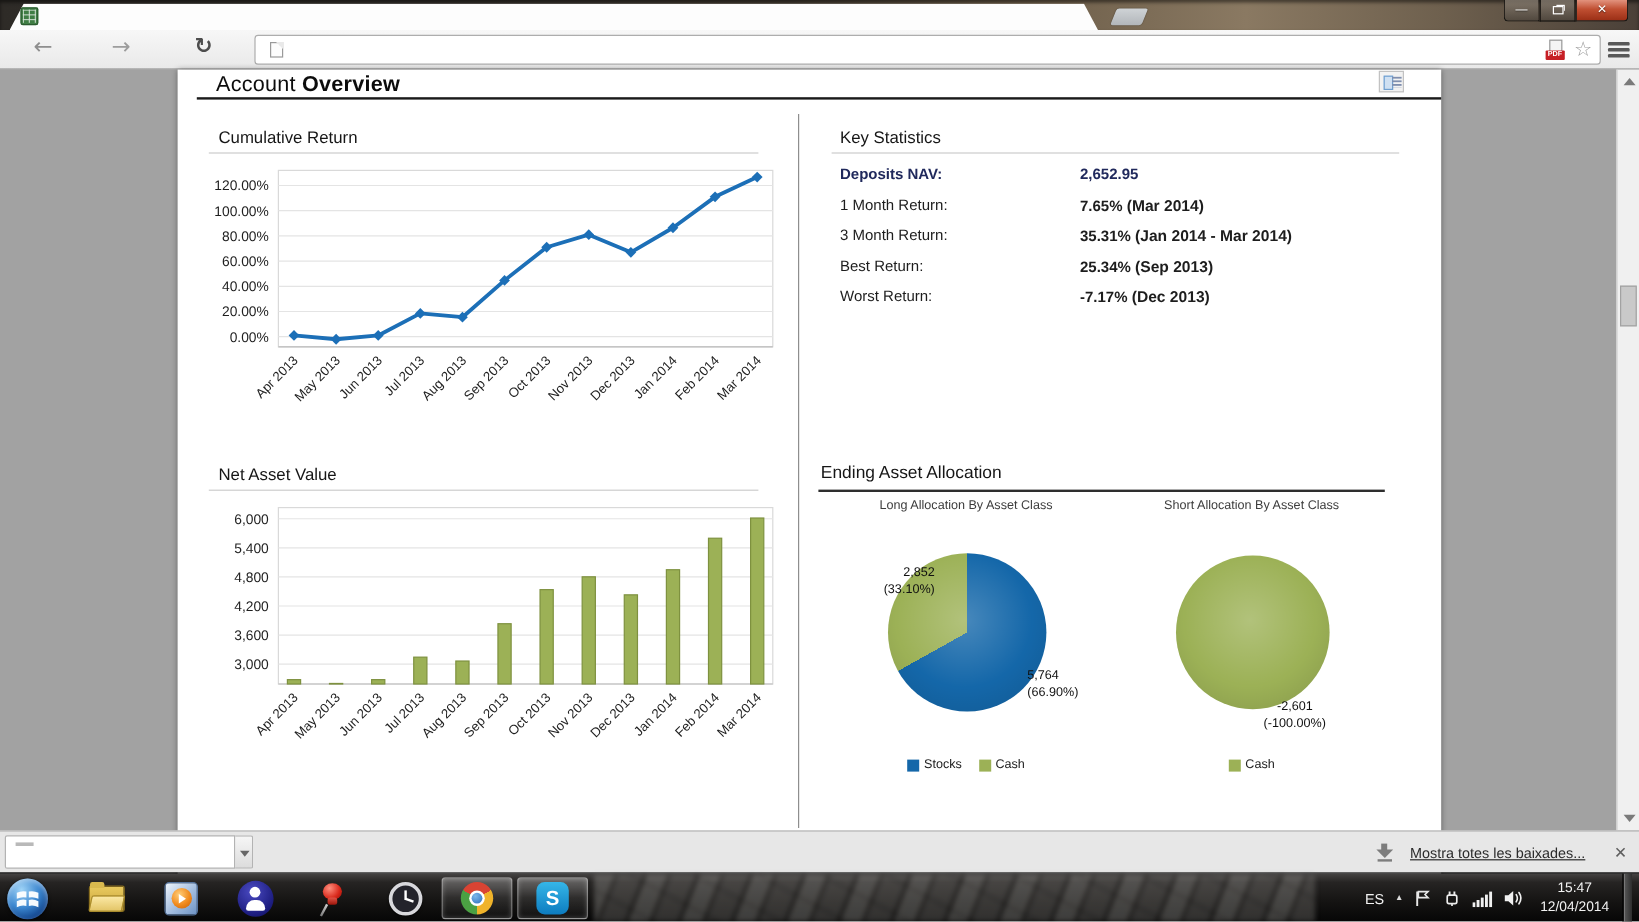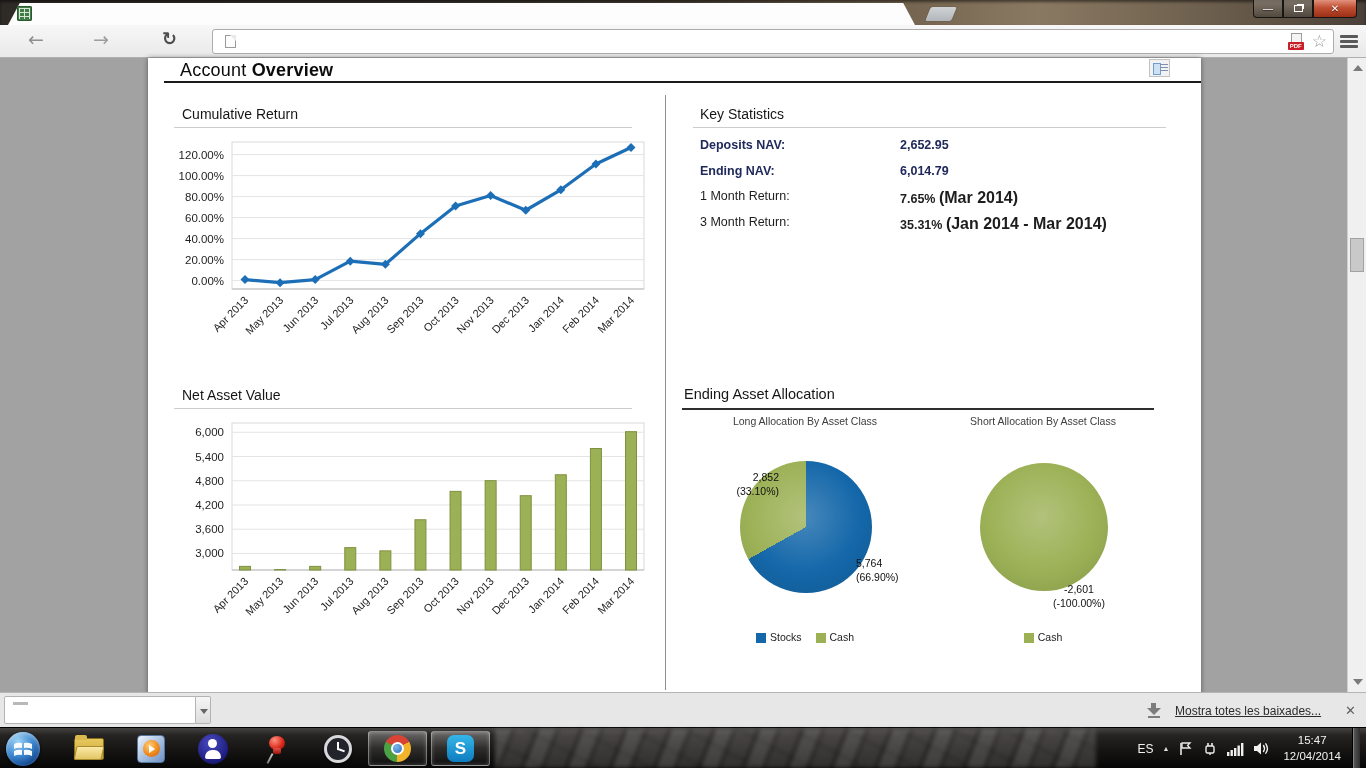--- a/index.html
+++ b/index.html
@@ -60,21 +60,21 @@
 
   .sec-title { position:absolute; font-size:14px; color:#161616; }
   .sec-rule { position:absolute; height:1px; background:#cccccc; }
   .chart-svg { position:absolute; }
 
   
   #ks-rows { position:absolute; left:552px; top:76px; width:470px; }
   .ks-row { position:relative; height:25.5px; font-size:12.5px; color:#1d1d1d; }
   .ks-label { position:absolute; left:0; top:4px; }
   .ks-val { position:absolute; left:200px; top:4px; font-weight:bold; }
-  .ks-note { font-size:16px; font-weight:bold; }
+  .ks-note { font-size:13px; font-weight:bold; }
   .ks-row.em .ks-label, .ks-row.em .ks-val { color:#20295c; font-weight:bold; }
 
   #col-divider { position:absolute; left:517px; top:37px; width:1px; height:595px; background:#8e8e8e; }
   #ending-rule { position:absolute; left:534px; top:350px; width:472px; height:2px; background:#2e2e2e; }
 
   .pie-sub { position:absolute; width:224px; text-align:center; font-size:10.5px; color:#3d3d3d; }
   .pie { position:absolute; border-radius:50%; }
   .pie:after { content:""; position:absolute; inset:0; border-radius:50%;
     background:radial-gradient(circle at 48% 42%, rgba(255,255,255,.22), rgba(255,255,255,0) 55%, rgba(0,0,0,.14) 96%); }
   .pie-label { position:absolute; font-size:10.5px; color:#111; line-height:1.35; }
@@ -311,31 +311,35 @@
 
       <div id="col-divider"></div>
 
       <div class="sec-title" style="left:552px; top:48px;">Key Statistics</div>
       <div class="sec-rule" style="left:545px; top:69px; width:473px;"></div>
       <div id="ks-rows">
           <div class="ks-row em">
             <span class="ks-label">Deposits NAV:</span>
             <span class="ks-val">2,652.95</span>
           </div>
-          <div class="ks-row em">
-            <span class="ks-label">Ending NAV:</span>
-            <span class="ks-val">6,014.79</span>
-          </div>
           <div class="ks-row">
             <span class="ks-label">1 Month Return:</span>
             <span class="ks-val">7.65% <span class="ks-note">(Mar 2014)</span></span>
           </div>
           <div class="ks-row">
             <span class="ks-label">3 Month Return:</span>
             <span class="ks-val">35.31% <span class="ks-note">(Jan 2014 - Mar 2014)</span></span>
+          </div>
+          <div class="ks-row">
+            <span class="ks-label">Best Return:</span>
+            <span class="ks-val">25.34% <span class="ks-note">(Sep 2013)</span></span>
+          </div>
+          <div class="ks-row">
+            <span class="ks-label">Worst Return:</span>
+            <span class="ks-val">-7.17% <span class="ks-note">(Dec 2013)</span></span>
           </div>
         </div>
 
       <div class="sec-title" style="left:536px; top:328px; font-size:14.5px;">Ending Asset Allocation</div>
       <div id="ending-rule"></div>
 
       <div class="pie-sub" style="left:545px; top:357px;">Long Allocation By Asset Class</div>
       <div class="pie-sub" style="left:783px; top:357px;">Short Allocation By Asset Class</div>
 
       <div id="pie-long" class="pie" style="left: 592px; top: 403px; width: 132px; height: 132px; background: conic-gradient(rgb(20, 103, 169) 0deg, rgb(20, 103, 169) 240.84deg, rgb(156, 177, 86) 240.84deg, rgb(156, 177, 86) 360deg);"></div>

